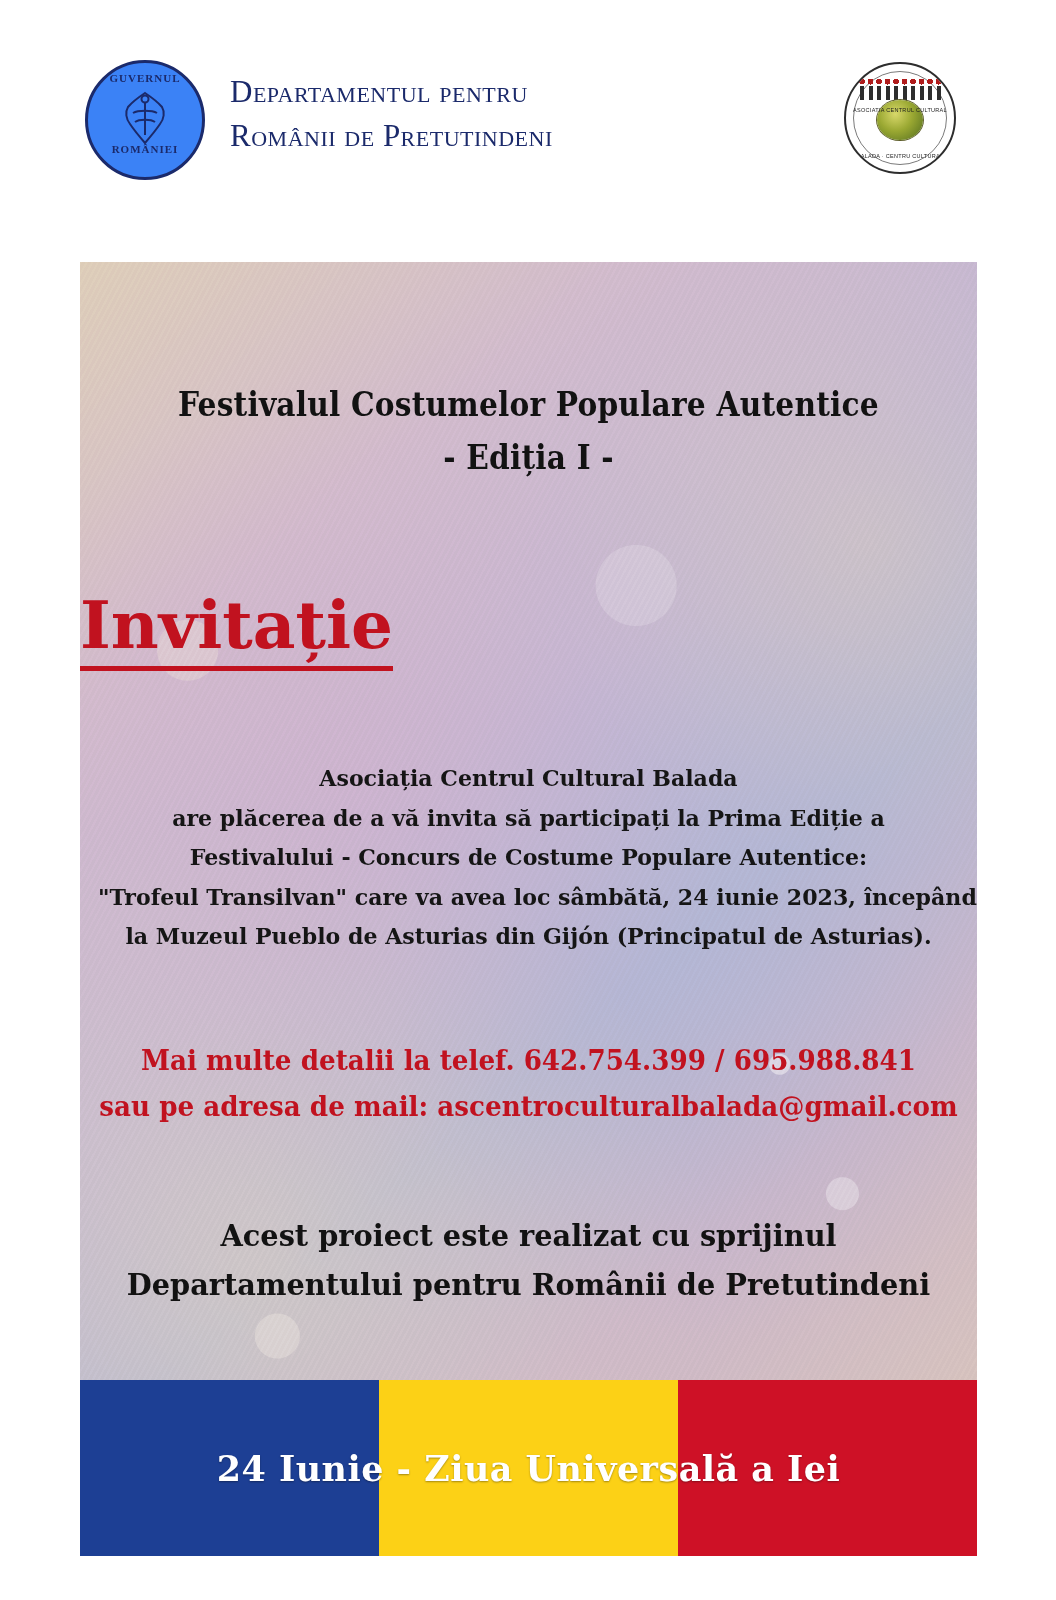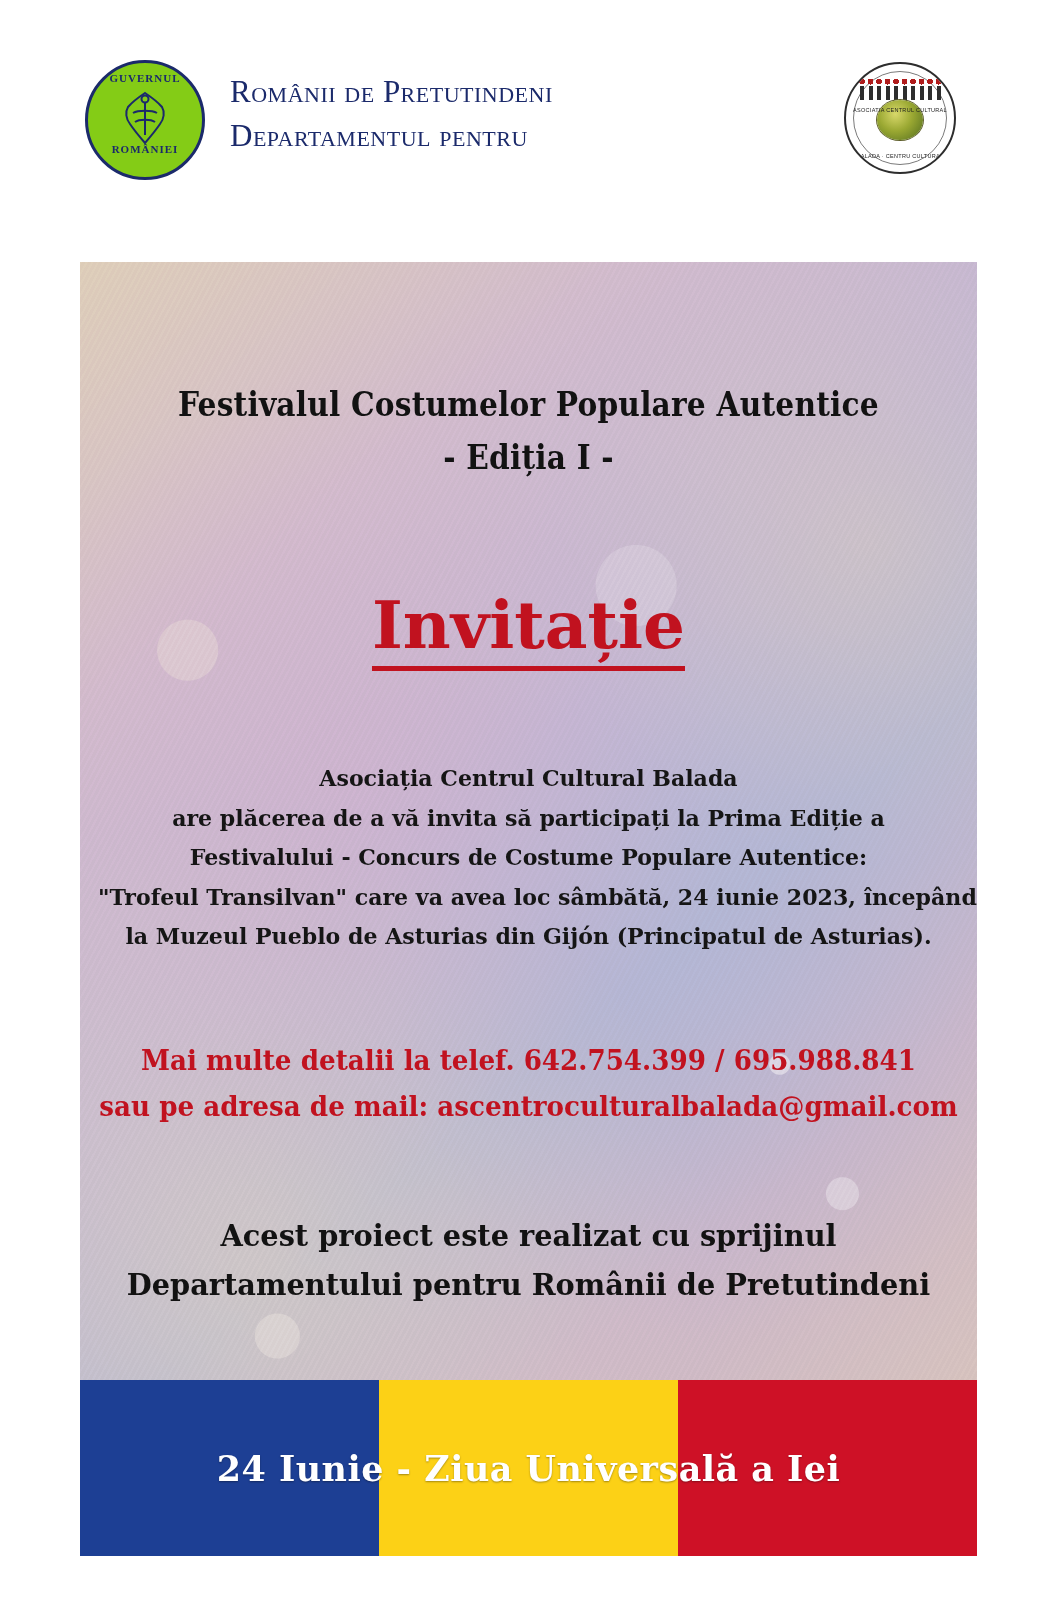--- a/index.html
+++ b/index.html
@@ -32,21 +32,21 @@
 
   .gov-emblem {
     position: absolute;
     left: 85px;
     top: 8px;
     width: 120px;
     height: 120px;
     border-radius: 50%;
     border: 3px solid #1b2a6b;
     box-sizing: border-box;
-    background: #84cc16;
+    background: #3b82f6;
     overflow: hidden;
   }
   .gov-emblem .ring-text-top,
   .gov-emblem .ring-text-bottom {
     position: absolute;
     left: 0;
     width: 100%;
     text-align: center;
     color: #1b2a6b;
     font-family: "Liberation Serif", serif;
@@ -203,21 +203,21 @@
     letter-spacing: 0.2px;
     font-stretch: condensed;
     transform: scaleX(0.97);
   }
 
   .invitation-word {
     position: absolute;
     top: 326px;
     left: 0;
     width: 100%;
-    text-align: center;
+    text-align: left;
   }
   .invitation-word span {
     display: inline-block;
     color: #c1121f;
     font-family: "DejaVu Serif", serif;
     font-weight: bold;
     font-size: 66px;
     border-bottom: 5px solid #c1121f;
     padding-bottom: 2px;
     line-height: 1.15;
@@ -314,22 +314,22 @@
       <svg class="crest" viewBox="0 0 52 58">
         <path d="M26 2 C20 6 14 10 9 16 C6 21 7 28 11 33 C15 39 20 45 26 52 C32 45 37 39 41 33 C45 28 46 21 43 16 C38 10 32 6 26 2 Z" fill="none" stroke="#1b2a6b" stroke-width="2"></path>
         <path d="M26 12 L26 44" stroke="#1b2a6b" stroke-width="2"></path>
         <path d="M14 22 C19 19 33 19 38 22" stroke="#1b2a6b" stroke-width="2" fill="none"></path>
         <path d="M16 31 C20 28 32 28 36 31" stroke="#1b2a6b" stroke-width="2" fill="none"></path>
         <circle cx="26" cy="8" r="3.5" fill="none" stroke="#1b2a6b" stroke-width="2"></circle>
       </svg>
     </div>
 
     <div class="dept-title">
+      <div>Departamentul pentru</div>
       <div>Românii de Pretutindeni</div>
-      <div>Departamentul pentru</div>
     </div>
 
     <div class="assoc-emblem">
       <div class="inner-ring"></div>
       <div class="dance-band">
         <span class="dancer"></span>
           <span class="dancer"></span>
           <span class="dancer"></span>
         <span class="dancer"></span>
           <span class="dancer"></span>

